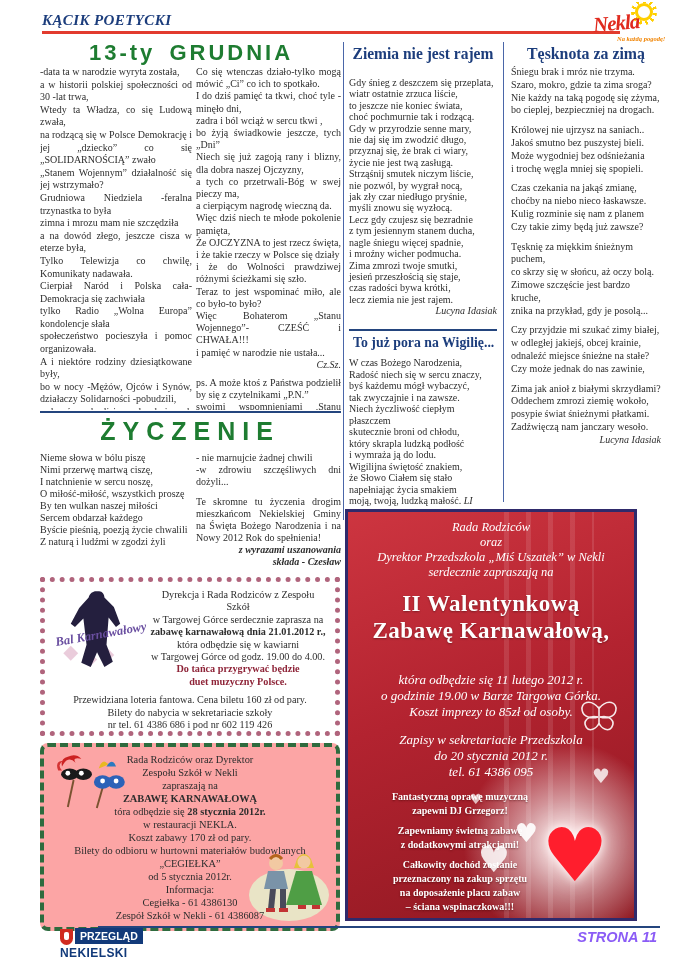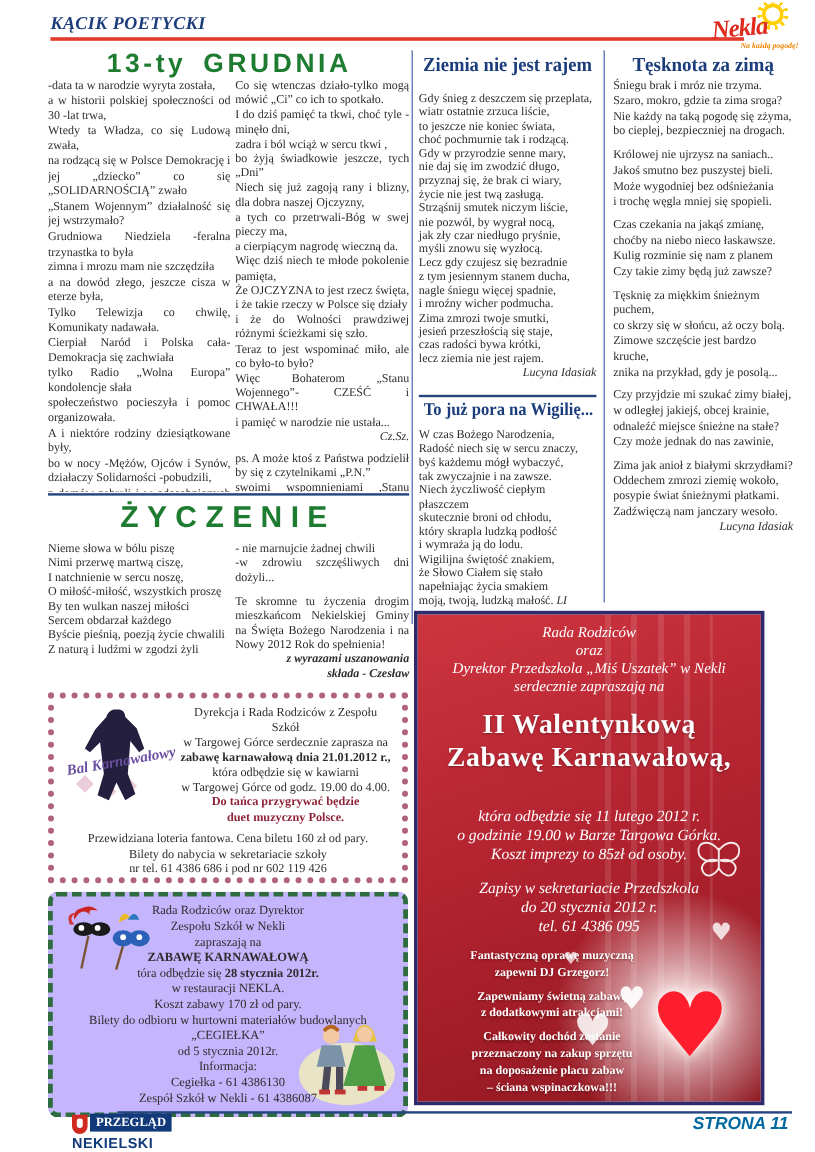--- a/index.html
+++ b/index.html
@@ -60,21 +60,21 @@
         border:5px dotted #b0647c;background:#fff;padding:5px 8px;}
   .b1-top{display:flex;}
   .b1-img{position:relative;width:96px;height:88px;flex:none;}
   .b1-img svg{position:absolute;left:6px;top:0;}
   .b1-script{position:absolute;left:2px;top:40px;width:94px;font-style:italic;font-size:12.5px;
         color:#6a4fa0;transform:rotate(-10deg);font-weight:bold;}
   .b1-text{flex:1;text-align:center;font-size:10.2px;line-height:12.4px;padding-top:2px;}
   .b1-foot{text-align:center;font-size:10.2px;line-height:12.4px;margin-top:6px;}
   
   .box2{position:absolute;left:40px;top:743px;width:300px;height:188px;box-sizing:border-box;
-        border:4px dashed #2e6b3e;border-radius:8px;background:#c4b5fd;padding:6px 4px;}
+        border:4px dashed #2e6b3e;border-radius:8px;background:#fca5a5;padding:6px 4px;}
   .b2-text{position:relative;z-index:2;text-align:center;font-size:10.4px;line-height:13px;}
   .masks{position:absolute;left:8px;top:6px;z-index:1;}
   .dancers2{position:absolute;right:4px;bottom:4px;z-index:1;}
   
   .redbox{position:absolute;left:345px;top:509px;width:292px;height:412px;box-sizing:border-box;
         border:3px solid #2f2a6b;color:#fff;overflow:hidden;
         background:linear-gradient(160deg,#cd3540 0%,#b32330 45%,#8f1821 100%);}
   .streaks{position:absolute;right:40px;top:0;width:90px;height:100%;opacity:.55;
         background:repeating-linear-gradient(90deg,rgba(255,255,255,.2) 0 5px,rgba(255,255,255,0) 5px 22px);}
   .rb-intro{position:relative;margin-top:8px;text-align:center;font-style:italic;
@@ -97,26 +97,26 @@
   .h5{right:152px;bottom:112px;font-size:14px;color:#fff;opacity:.7;}
   .butterfly{position:absolute;right:14px;top:188px;}
   
   .f-line{position:absolute;left:98px;top:926px;width:562px;height:2px;background:#24457e;}
   .f-logo{position:absolute;left:60px;top:928px;width:110px;height:32px;}
   .crest{position:absolute;left:0;top:1px;width:13px;height:16px;background:#d02b20;
         border-radius:0 0 7px 7px;}
   .crest::after{content:"";position:absolute;left:4px;top:3px;width:5px;height:8px;background:#fff;
         border-radius:2px;}
   .f-l1{position:absolute;left:15px;top:0;background:#123a7a;color:#fff;
-        font-family:Liberation Serif, serif;font-weight:bold;font-size:10.5px;padding:2px 5px;}
+        font-family:Liberation Sans, sans-serif;font-weight:bold;font-size:10.5px;padding:2px 5px;}
   .f-l2{position:absolute;left:0;top:18px;color:#123a7a;font-family:"Liberation Sans",sans-serif;
         font-weight:bold;font-size:12px;letter-spacing:.4px;}
   .f-page{position:absolute;left:505px;top:929px;width:152px;text-align:right;
         font-family:"Liberation Sans",sans-serif;font-weight:bold;font-style:italic;
-        font-size:14.5px;color:#0369a1;}
+        font-size:14.5px;color:#8b5cf6;}
 </style>
 </head>
 <body>
 
 <div class="page">
 
   <div class="kicker">KĄCIK POETYCKI</div>
   <div class="rule-red"></div>
 
   <div class="nekla">

